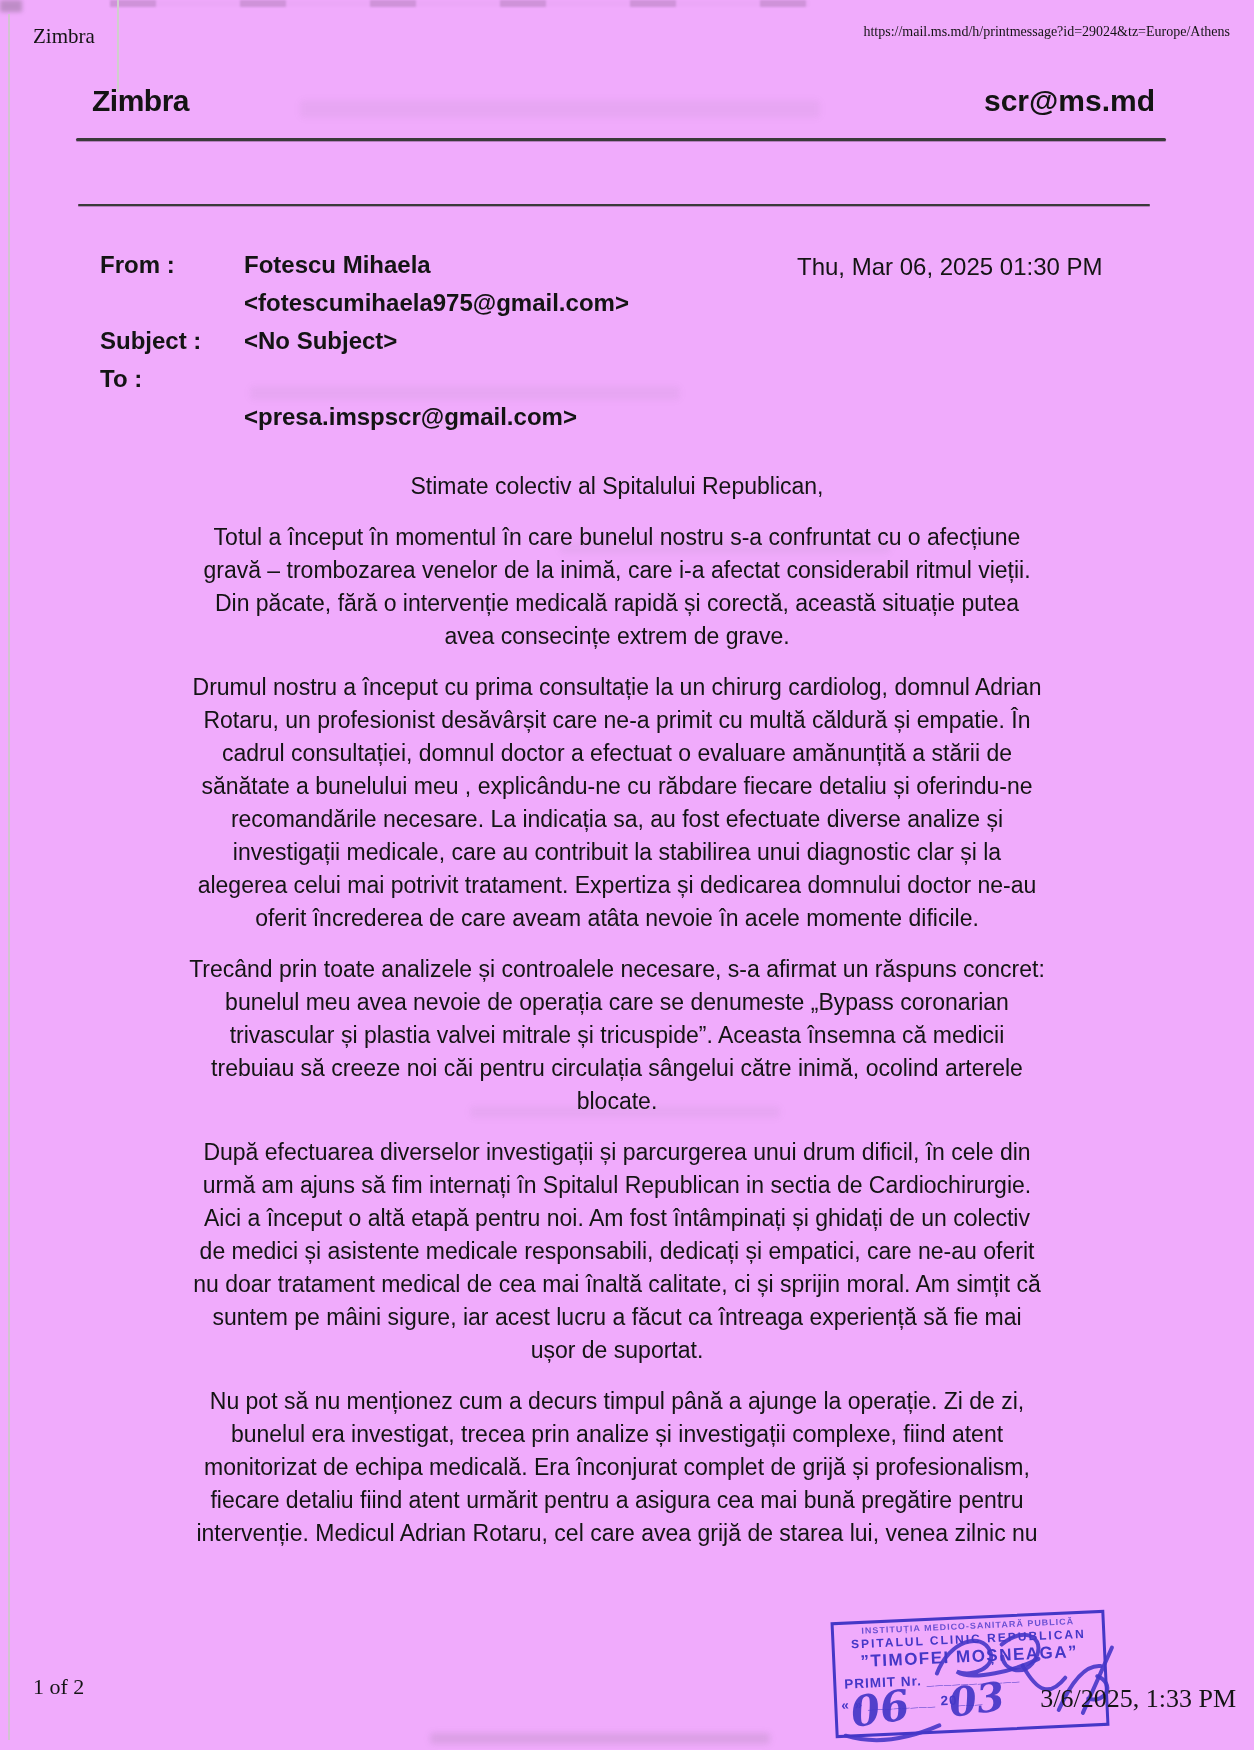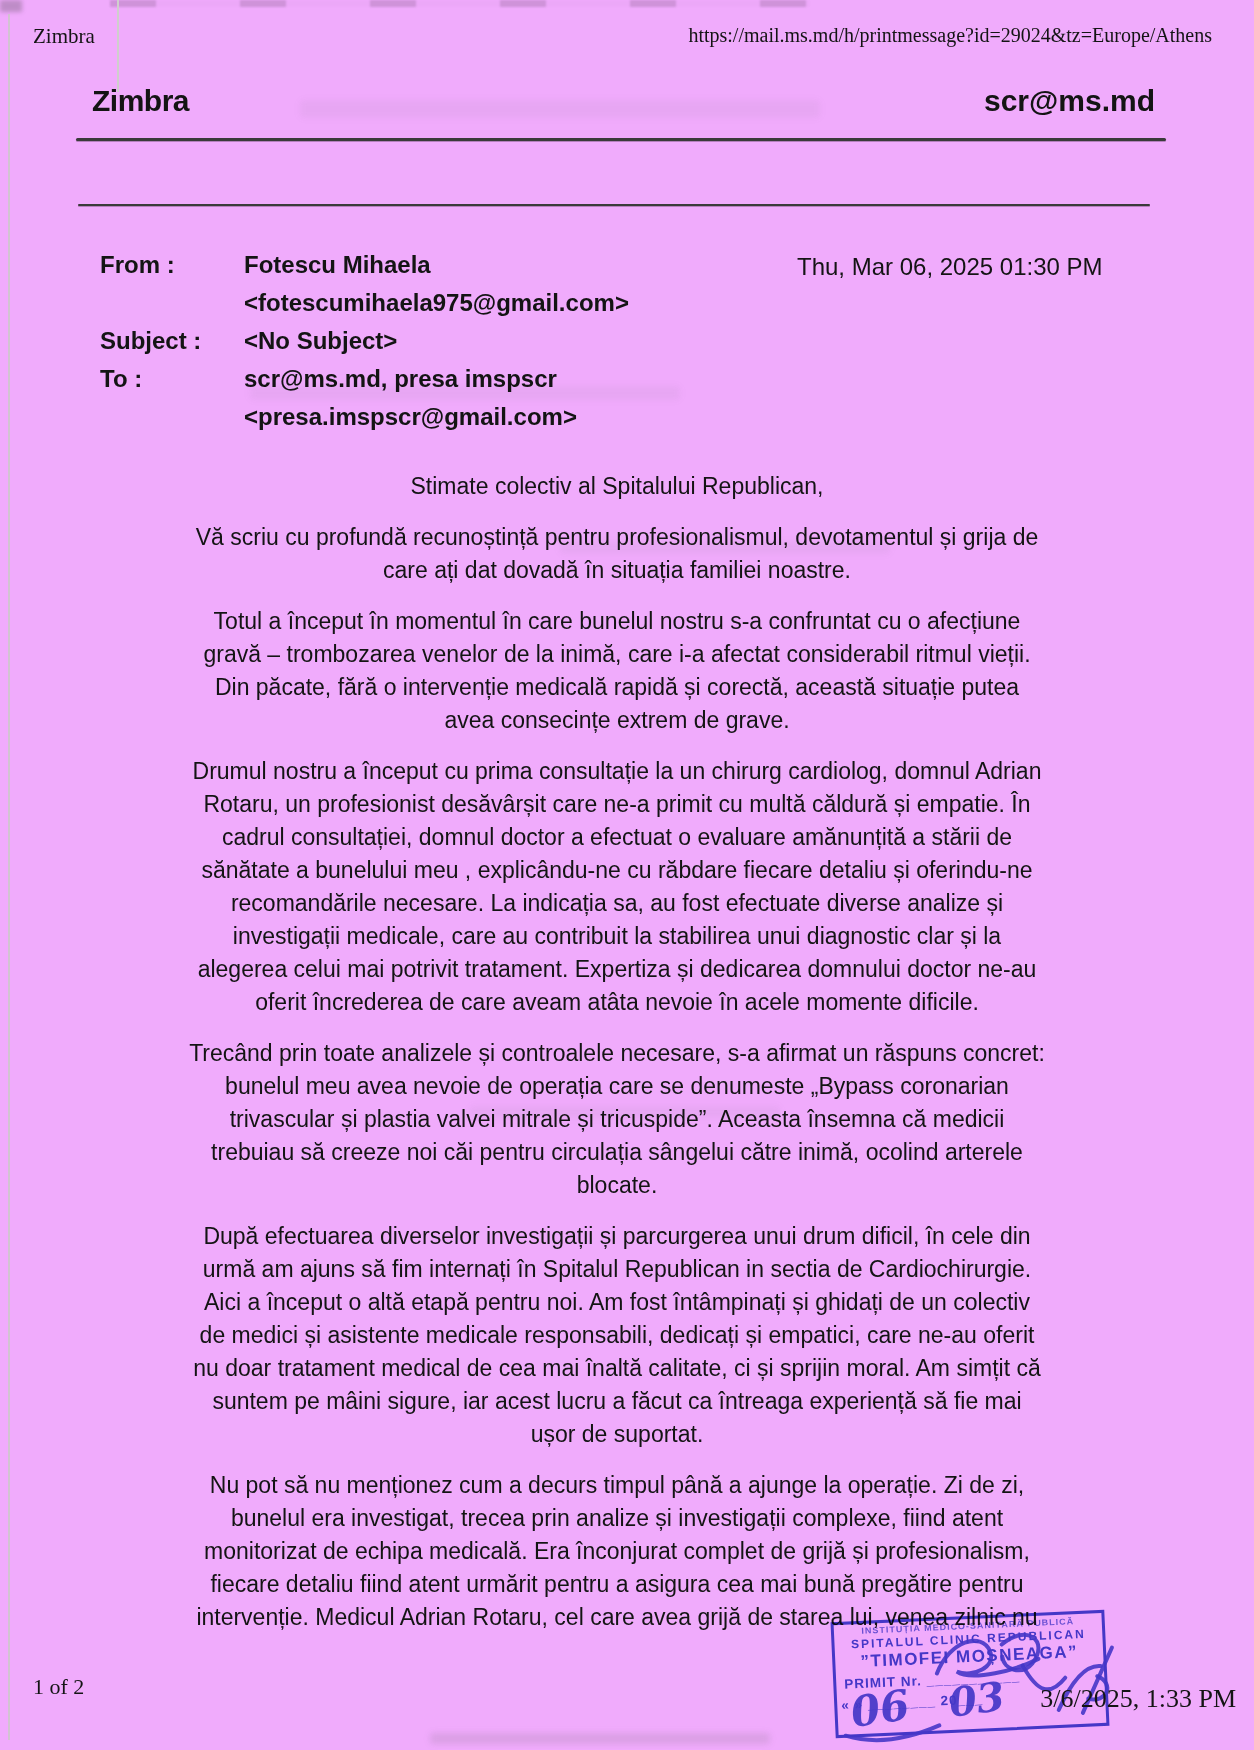--- a/index.html
+++ b/index.html
@@ -15,21 +15,21 @@
     background:repeating-linear-gradient(90deg,rgba(0,0,0,.35) 0 46px,rgba(0,0,0,.04) 46px 130px);}
   .fold-line{position:absolute;left:117px;top:0;width:2px;height:92px;background:#cfcfcc;}
   .bleed{position:absolute;background:rgba(110,110,110,.06);filter:blur(3px);border-radius:4px;pointer-events:none;}
   .bleed.b1{left:300px;top:100px;width:520px;height:18px;}
   .bleed.b2{left:250px;top:386px;width:430px;height:14px;}
   .bleed.b3{left:560px;top:542px;width:330px;height:12px;}
   .bleed.b4{left:470px;top:1106px;width:310px;height:12px;}
   .bleed.b5{left:430px;top:1733px;width:340px;height:11px;background:rgba(90,90,90,.14);}
   
   .print-head-app{position:absolute;left:33px;top:24px;font-family:"Liberation Serif","DejaVu Serif",serif;font-size:21px;}
-  .print-head-url{position:absolute;right:42px;top:24px;font-family:"Liberation Serif","DejaVu Serif",serif;font-size:20px;}
+  .print-head-url{position:absolute;right:24px;top:24px;font-family:"Liberation Serif","DejaVu Serif",serif;font-size:14px;}
   .footer-page{position:absolute;left:33px;top:1674px;font-family:"Liberation Serif","DejaVu Serif",serif;font-size:22px;}
   .footer-time{position:absolute;right:18px;top:1684px;font-family:"Liberation Serif","DejaVu Serif",serif;font-size:26px;}
   
   .mail-brand{position:absolute;left:92px;top:84px;font-size:30px;font-weight:bold;letter-spacing:-.5px;}
   .mail-account{position:absolute;right:99px;top:84px;font-size:30px;font-weight:bold;margin-left:40px;}
   .rule{position:absolute;height:3px;background:#3a3a3a;border-radius:2px;box-shadow:0 1px 0 rgba(0,0,0,.25);}
   .rule.r1{left:76px;top:138px;width:1090px;}
   .rule.r2{left:78px;top:204px;width:1072px;height:2px;}
   
   .meta{position:absolute;left:100px;top:246px;font-size:24px;}
@@ -85,33 +85,30 @@
     <div class="row">
       <div class="lbl"></div>
       <div class="val">&lt;fotescumihaela975@gmail.com&gt;</div>
     </div>
     <div class="row">
       <div class="lbl">Subject :</div>
       <div class="val">&lt;No Subject&gt;</div>
     </div>
     <div class="row">
       <div class="lbl">To :</div>
-      <div class="val">scr@ms.md, presa imspscr</div>
     </div>
     <div class="row">
       <div class="lbl"></div>
       <div class="val">&lt;presa.imspscr@gmail.com&gt;</div>
     </div>
   </div>
   <div class="sent-date">Thu, Mar 06, 2025 01:30 PM</div>
 
   <div class="letter">
     <p>Stimate colectiv al Spitalului Republican,</p>
-    <p>Vă scriu cu profundă recunoștință pentru profesionalismul, devotamentul și grija de
-care ați dat dovadă în situația familiei noastre.</p>
     <p>Totul a început în momentul în care bunelul nostru s-a confruntat cu o afecțiune
 gravă – trombozarea venelor de la inimă, care i-a afectat considerabil ritmul vieții.
 Din păcate, fără o intervenție medicală rapidă și corectă, această situație putea
 avea consecințe extrem de grave.</p>
     <p>Drumul nostru a început cu prima consultație la un chirurg cardiolog, domnul Adrian
 Rotaru, un profesionist desăvârșit care ne-a primit cu multă căldură și empatie. În
 cadrul consultației, domnul doctor a efectuat o evaluare amănunțită a stării de
 sănătate a bunelului meu , explicându-ne cu răbdare fiecare detaliu și oferindu-ne
 recomandările necesare. La indicația sa, au fost efectuate diverse analize și
 investigații medicale, care au contribuit la stabilirea unui diagnostic clar și la

